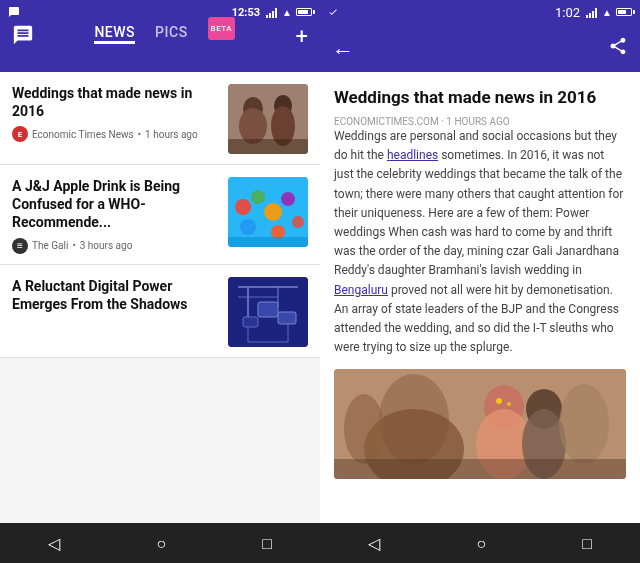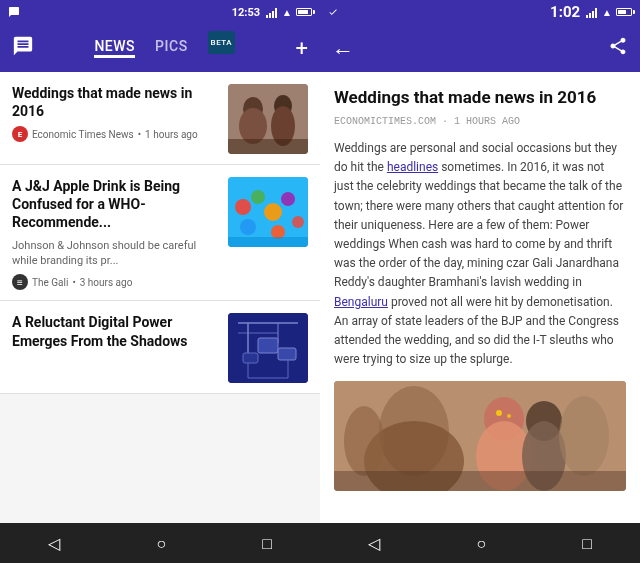--- a/index.html
+++ b/index.html
@@ -34,21 +34,21 @@
       color: #fff;
       font-size: 11px;
       font-weight: bold;
       margin-left: auto;
     }
 
     .top-bar {
       background: #3d2eaa;
       height: 48px;
       display: flex;
-      align-items: center;
+      align-items: flex-start;
       padding: 0 12px;
       gap: 8px;
     }
     .top-bar-chat-icon {
       color: #fff;
       font-size: 20px;
     }
     .tab-area {
       flex: 1;
       display: flex;
@@ -65,21 +65,21 @@
       text-transform: uppercase;
       letter-spacing: 0.5px;
     }
     .tab.active {
       color: #fff;
       border-bottom: 3px solid #fff;
       padding-bottom: 1px;
     }
     .tab-beta {
       font-size: 8px;
-      background: #0c4a6e;
+      background: #ec4899;
       color: #fff;
       border-radius: 3px;
       padding: 7px 3px;
       vertical-align: super;
       margin-left: 20px;
     }
     .add-icon {
       color: #fff;
       font-size: 22px;
       margin-left: auto;
@@ -197,22 +197,22 @@
 
     .status-bar-right {
       background: #3d2eaa;
       height: 24px;
       display: flex;
       align-items: center;
       padding: 0 8px;
     }
     .status-bar-right .time {
       color: #fff;
-      font-size: 15px;
-      font-weight: bold;
+      font-size: 13px;
+      font-weight: normal;
       margin-left: auto;
     }
 
     .article-top-bar {
       background: #3d2eaa;
       height: 48px;
       display: flex;
       align-items: center;
       padding: 0 12px;
       justify-content: space-between;
@@ -228,27 +228,25 @@
       font-size: 17px;
       font-weight: bold;
       color: #111;
       line-height: 1.3;
       margin-bottom: 8px;
     }
     .article-source {
       font-size: 10px;
       color: #999;
       text-transform: uppercase;
-      font-family: Liberation Mono, monospace;
     }
     .article-body {
       font-size: 12px;
       color: #444;
       line-height: 1.6;
-      margin-top: 12px;
     }
     .article-link {
       color: #3d2eaa;
       text-decoration: underline;
     }
     .article-image {
       width: 100%;
       height: 110px;
       margin-top: 12px;
       border-radius: 4px;
@@ -374,21 +372,20 @@
             <ellipse cx="55" cy="42" rx="12" ry="20" fill="#6a4030"></ellipse>
             <rect x="0" y="55" width="80" height="15" fill="#3a2010" opacity="0.5"></rect>
           </svg>
         </div>
       </div>
     </div>
 
     <div class="news-item">
       <div class="news-item-text">
         <div class="news-item-title">A J&amp;J Apple Drink is Being Confused for a WHO-Recommende...</div>
-        <div class="news-item-desc">Johnson &amp; Johnson should be careful while branding its pr...</div>
         <div class="news-item-meta">
           <div class="source-icon wire">≡</div>
           <span>The Gali</span>
           <span>•</span>
           <span>3 hours ago</span>
         </div>
       </div>
       <div class="news-item-thumb">
         <div class="thumb-jj">
           <svg width="80" height="70" viewBox="0 0 80 70">

